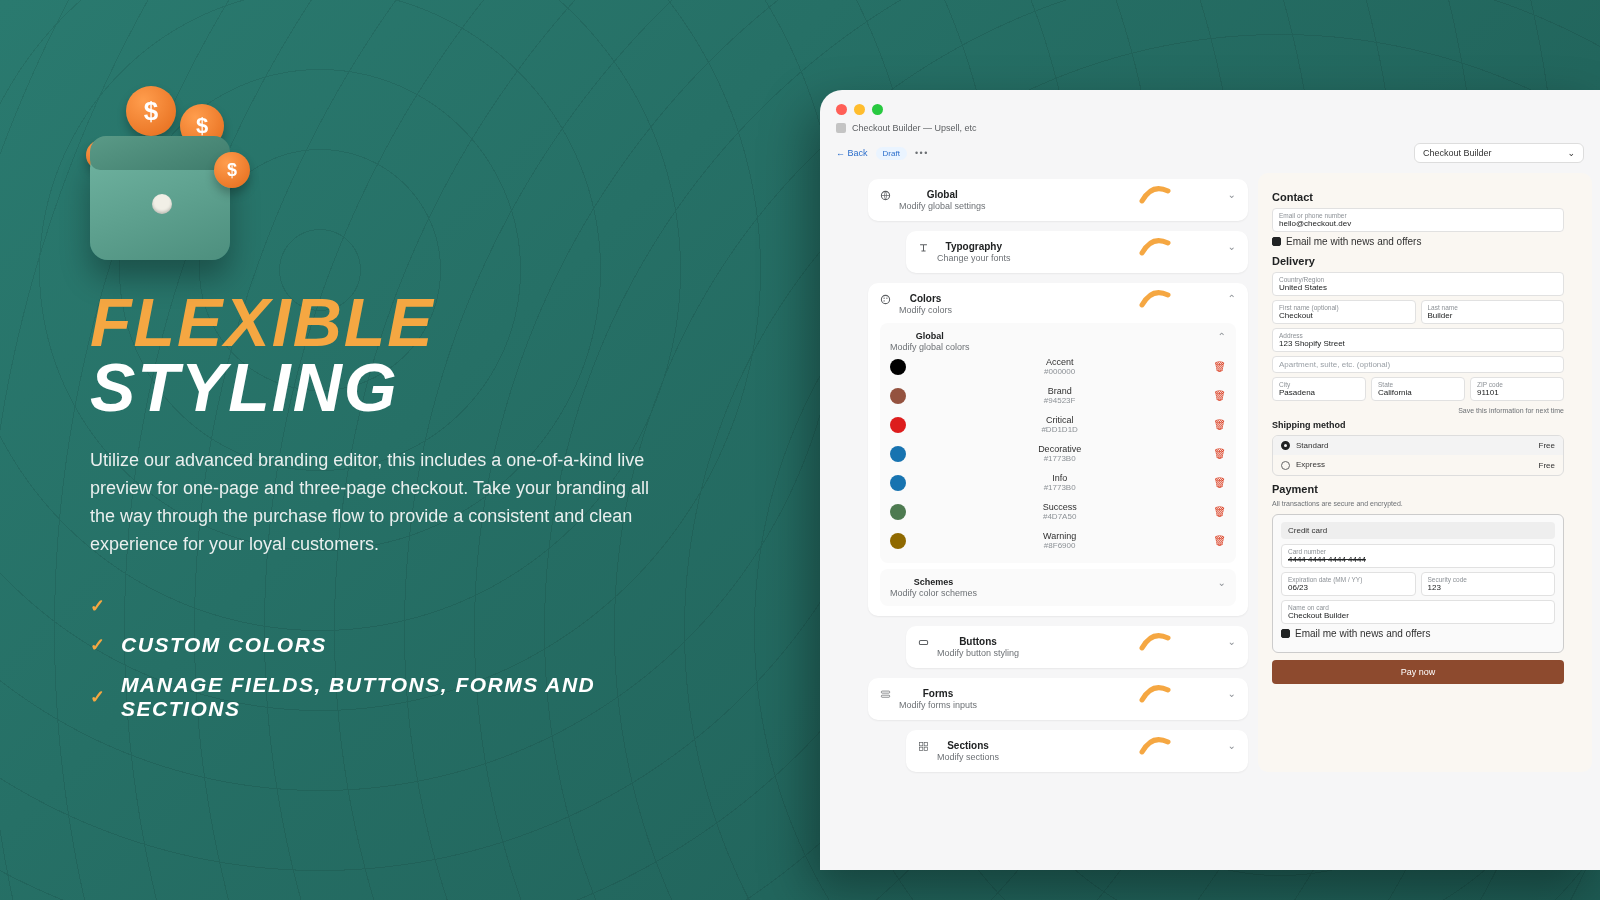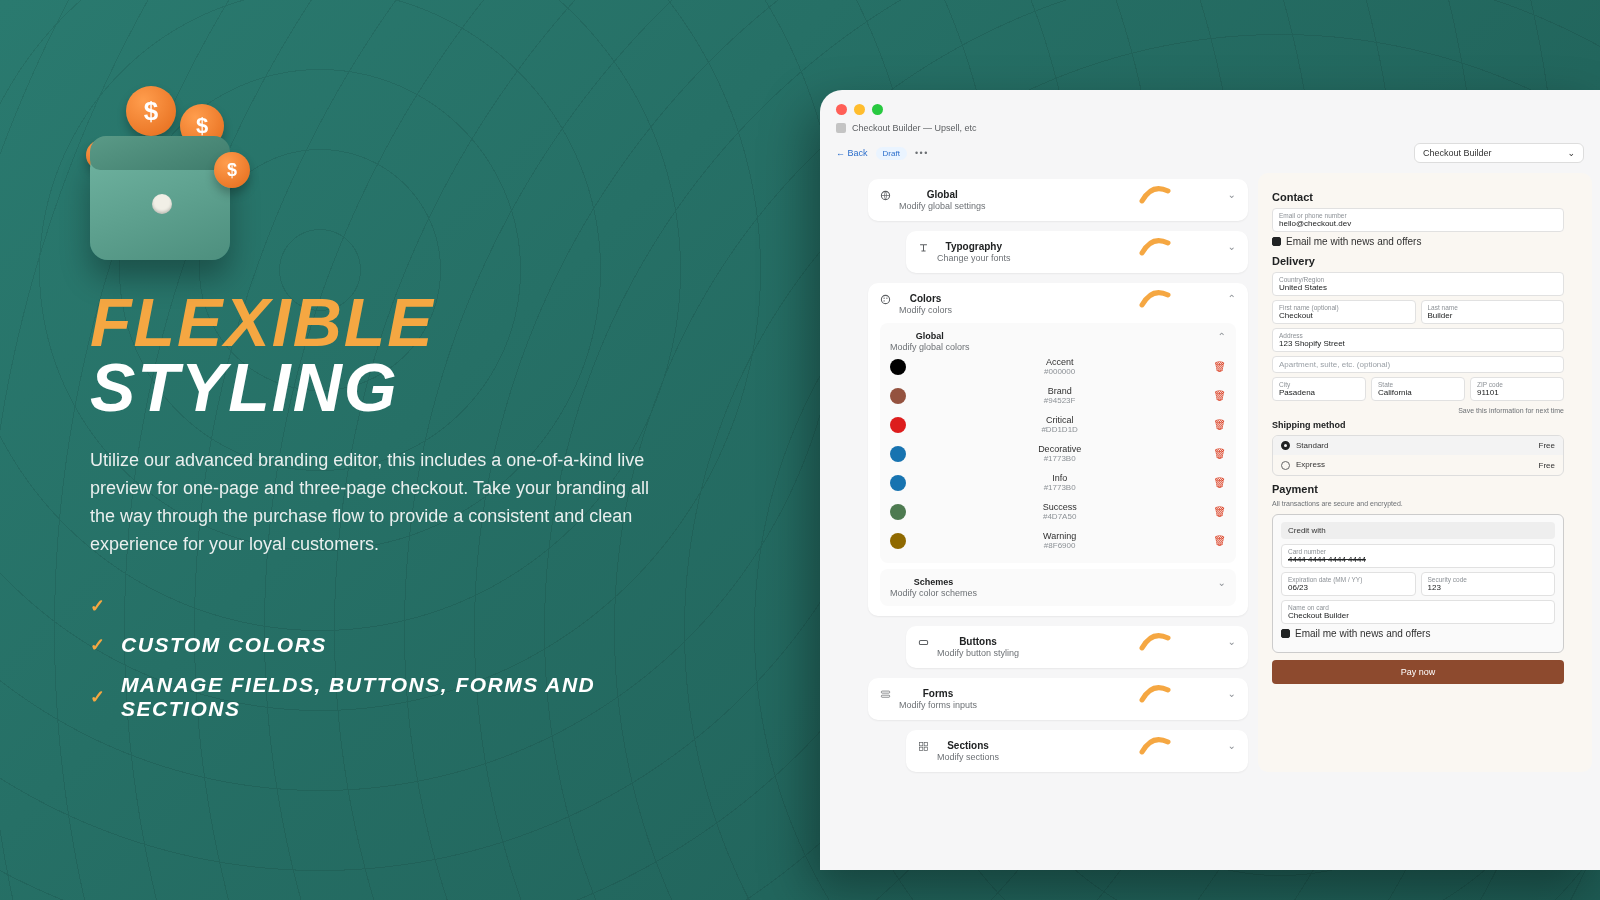--- a/index.html
+++ b/index.html
@@ -400,21 +400,21 @@
               </div>
             <div class="ship-r">
                 <span><span class="radio"></span><span>Express</span></span>
                 <span>Free</span>
               </div>
           </div>
 
           <div class="pv-sec">Payment</div>
           <div class="pv-sub">All transactions are secure and encrypted.</div>
           <div class="pay-box">
-            <div class="pay-head">Credit with</div>
+            <div class="pay-head">Credit card</div>
             <div class="inp">
                 <div class="lbl">Card number</div>
                 <div class="val" style="text-decoration:line-through">4444 4444 4444 4444</div>
               </div>
             <div class="row2">
               <div class="inp">
                   <div class="lbl">Expiration date (MM / YY)</div>
                   <div class="val">06/23</div>
                 </div>
               <div class="inp">

